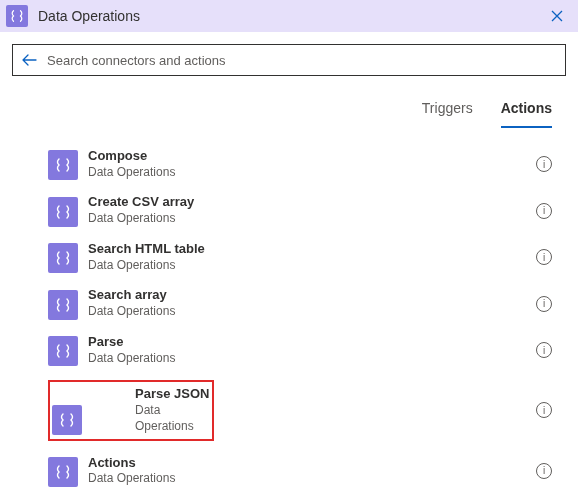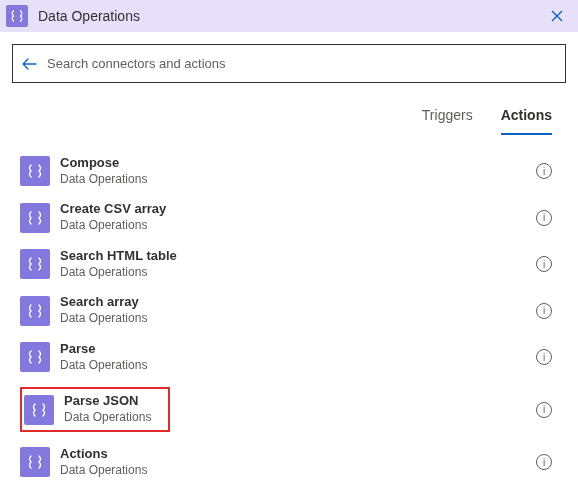--- a/index.html
+++ b/index.html
@@ -41,21 +41,21 @@
     border: none;
     cursor: pointer;
     padding: 2px 6px;
     line-height: 1;
   }
   .search-wrap {
     padding: 12px 12px 6px 12px;
   }
   .search-box {
     border: 1px solid #323130;
-    height: 39px;
+    height: 32px;
     display: flex;
     align-items: center;
     padding: 0 8px;
   }
   .back-arrow {
     color: #0b62c1;
     margin-right: 10px;
     display: flex;
     align-items: center;
   }
@@ -88,28 +88,30 @@
   .list {
     padding: 20px 20px 0 20px;
   }
   .row-wrap {
     display: flex;
     align-items: center;
     margin-bottom: 14px;
   }
   .row-left {
     display: flex;
-    align-items: center;
+    align-items: flex-end;
     flex: 1;
+    margin-left: 28px;
   }
   .row-left.highlight {
     border: 2px solid #e12a2a;
     padding: 4px 0 4px 2px;
-    width: 150px;
+    width: 166px;
     flex: 0 0 auto;
+    gap: 43px;
   }
   .action-icon {
     width: 30px;
     height: 30px;
     background: #8378de;
     border-radius: 2px;
     display: flex;
     align-items: center;
     justify-content: center;
     margin-right: 10px;

